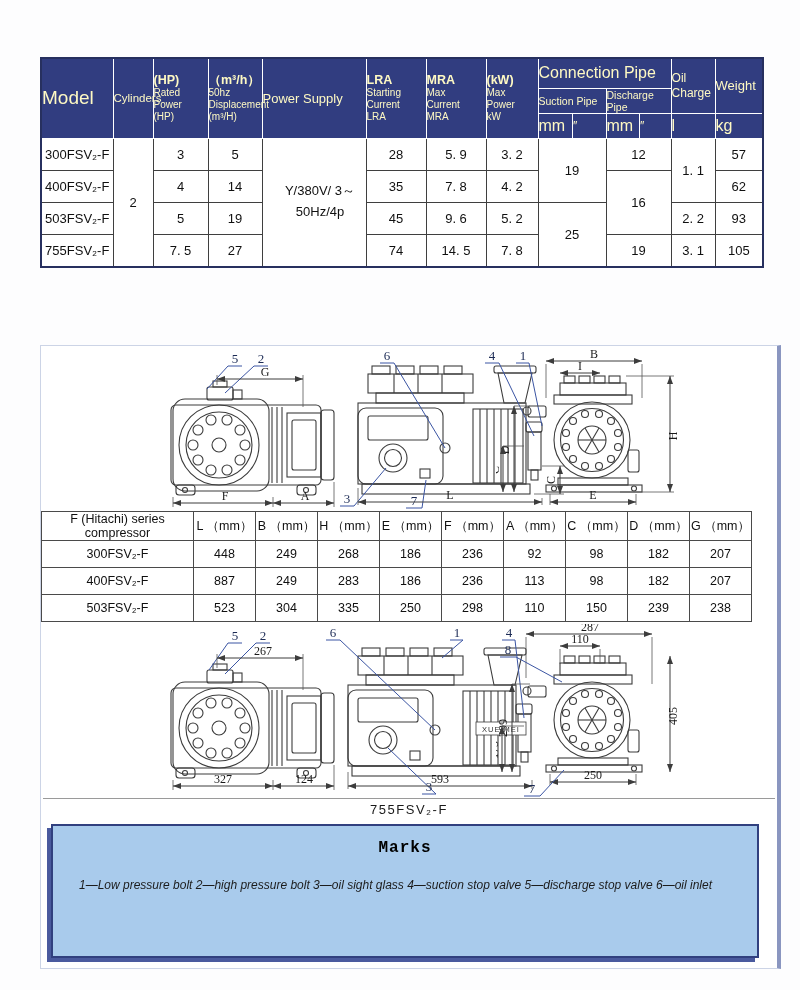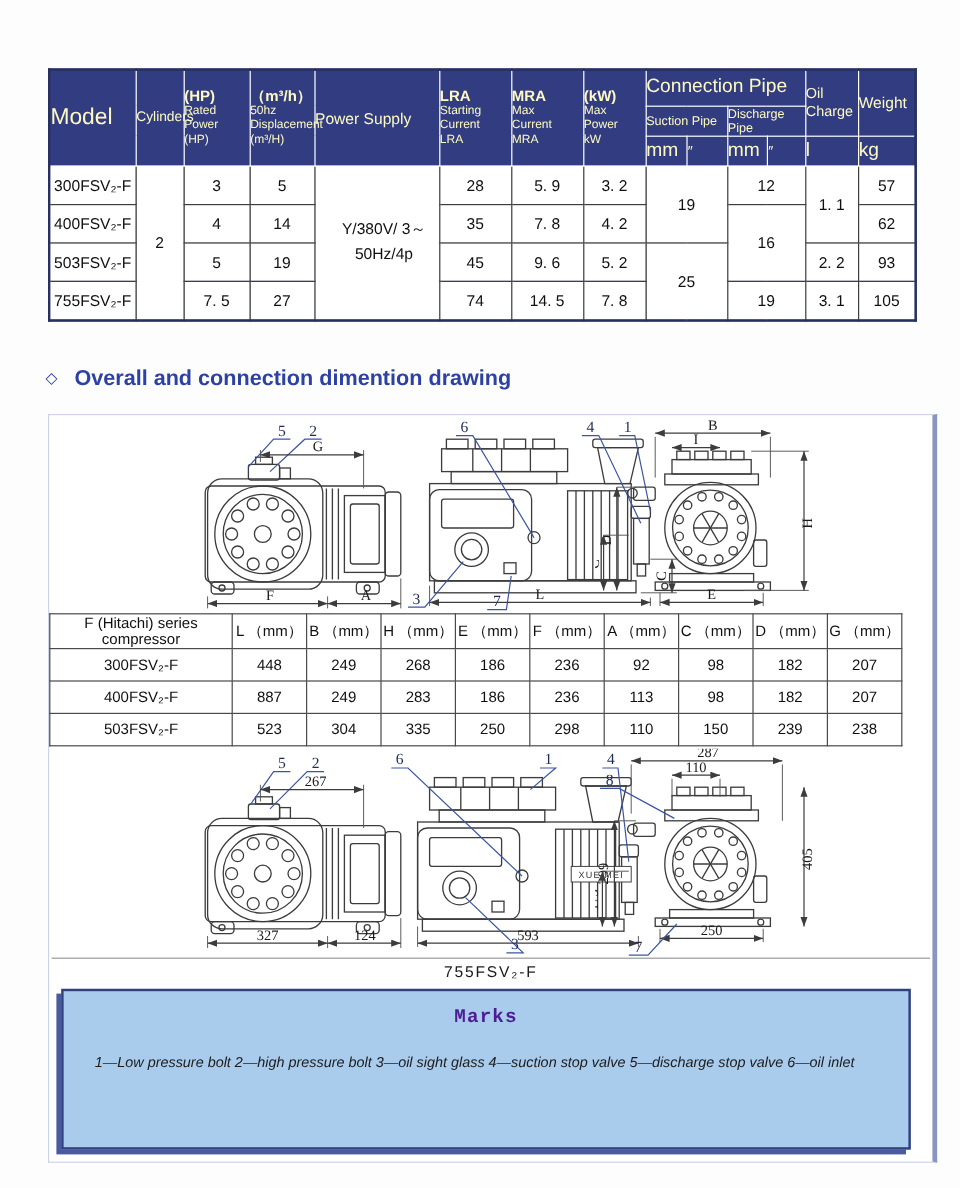--- a/index.html
+++ b/index.html
@@ -36,21 +36,21 @@
 
   
   .dimt{position:absolute;left:0;top:165px;border-collapse:collapse;table-layout:fixed;background:#fff;}
   .dimt th,.dimt td{border:1px solid #4a4a4a;font-weight:normal;font-size:12.5px;color:#101010;text-align:center;height:26px;padding:0;}
 
   .cap-rule{position:absolute;left:2px;right:2px;top:452px;height:1px;background:#9a9a9a;}
   .caption{position:absolute;top:456px;left:0;width:100%;text-align:center;font-size:13px;letter-spacing:1.5px;color:#1a1a1a;}
 
   
   .marks{position:absolute;left:10px;right:18px;top:478px;height:130px;background:#a9cbec;border:2px solid #31407f;box-shadow:-4px 4px 0 #4a5a9e;}
-  .marks-title{text-align:center;margin-top:13px;font-family:"Liberation Mono",monospace;font-size:16px;font-weight:bold;letter-spacing:1px;color:#4c1d95;}
+  .marks-title{text-align:center;margin-top:13px;font-family:"Liberation Mono",monospace;font-size:16px;font-weight:bold;letter-spacing:1px;color:#000000;}
   .marks p{margin:0;padding:0 26px;font-size:12px;color:#1c1c1c;}
   .marks p.l1{margin-top:21px;font-style:italic;} .marks p.l2{margin-top:9px;}
 </style>
 </head>
 <body>
 
 <div class="page">
 
   <svg width="0" height="0" style="position:absolute">
     <defs>
@@ -271,23 +271,20 @@
         <td>74</td>
         <td>14. 5</td>
         <td>7. 8</td>
         <td colspan="2">19</td>
         <td>3. 1</td>
         <td>105</td>
       </tr>
     </tbody>
   </table>
 
-  <div class="sec2">
-    <span class="dia">◇</span><span>Overall and connection dimention drawing</span>
-  </div>
 
   <div class="draw-box">
 
     <svg class="tech" style="left:110px;top:5px" width="200" height="158" viewBox="0 0 200 158">
       <use href="#sym-side" x="20" y="44"></use>
       <path class="ldr" d="M91,15 H77 L56,38"></path>
       <text class="num" x="84" y="12" text-anchor="middle">5</text>
       <path class="ldr" d="M117,15 H103 L74,42"></path>
       <text class="num" x="110" y="12" text-anchor="middle">2</text>
       <line class="ext" x1="66" y1="24" x2="66" y2="34"></line>

